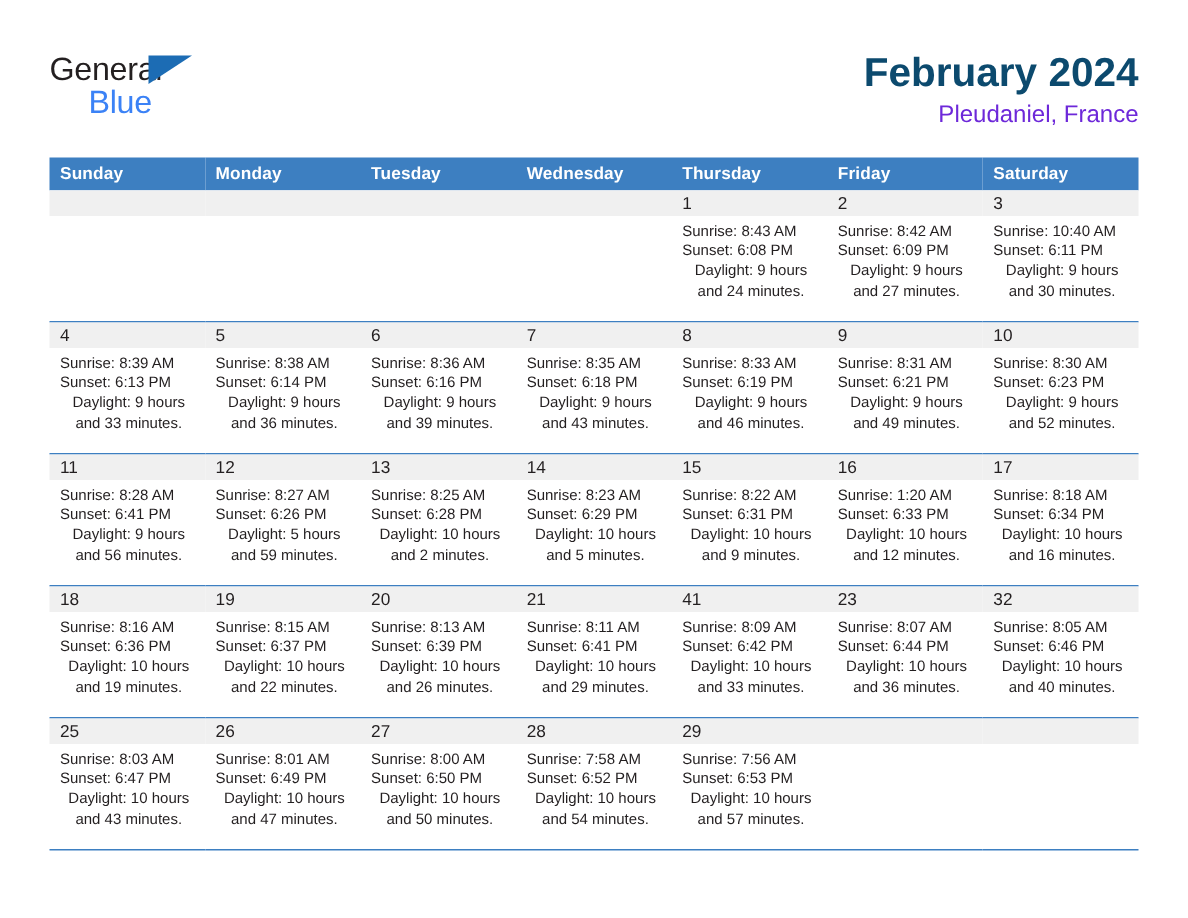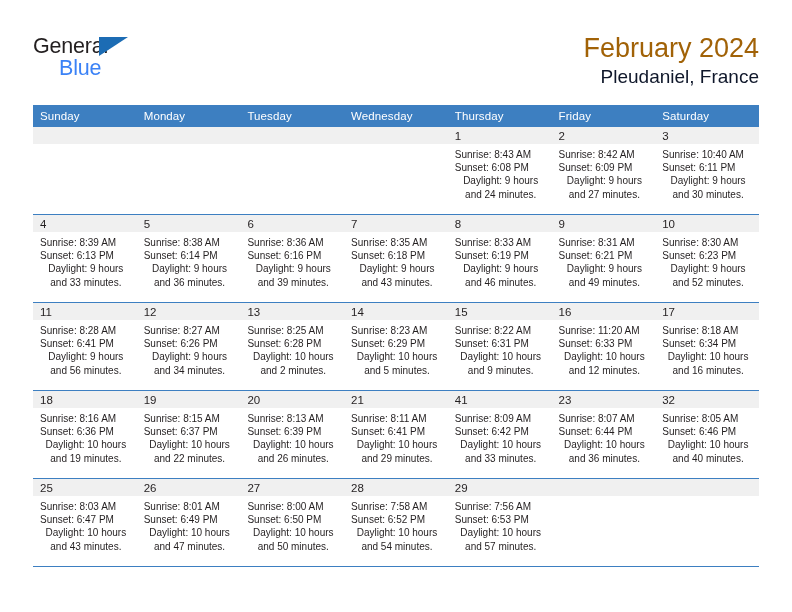--- a/index.html
+++ b/index.html
@@ -68,27 +68,28 @@
   }
 
   .titles {
     position: absolute;
     right: 0;
     top: 0;
     text-align: right;
   }
   .month-title {
     font-size: 27px;
-    color: #a16207;
+    color: #0c4a6e;
     line-height: 32px;
     white-space: nowrap;
+    font-weight: bold;
   }
   .location {
-    font-size: 19px;
-    color: #0f172a;
+    font-size: 16px;
+    color: #6d28d9;
     line-height: 20px;
     margin-top: 3px;
     white-space: nowrap;
   }
 
   
   .calendar {
     position: absolute;
     left: 33px;
     top: 105px;
@@ -99,21 +100,21 @@
     border-collapse: collapse;
     table-layout: fixed;
     width: 726px;
   }
   table.cal col { width: 103.71px; }
 
   thead th {
     background: #3d7fc1;
     color: #ffffff;
     font-size: 11.5px;
-    font-weight: normal;
+    font-weight: bold;
     text-align: left;
     padding: 5px 0 5px 7px;
     height: 11px;
     vertical-align: middle;
     letter-spacing: 0.1px;
   }
 
   tbody tr.week {
     height: 87px;
   }
@@ -327,21 +328,21 @@
                   <div class="wrap">Daylight: 9 hours and 56 minutes.</div>
                 </div>
               </div>
             </td>
             <td>
               <div class="cell-inner">
                 <div class="daynum-band">12</div>
                 <div class="info">
                   <div>Sunrise: 8:27 AM</div>
                   <div>Sunset: 6:26 PM</div>
-                  <div class="wrap">Daylight: 9 hours and 34 minutes.</div>
+                  <div class="wrap">Daylight: 5 hours and 59 minutes.</div>
                 </div>
               </div>
             </td>
             <td>
               <div class="cell-inner">
                 <div class="daynum-band">13</div>
                 <div class="info">
                   <div>Sunrise: 8:25 AM</div>
                   <div>Sunset: 6:28 PM</div>
                   <div class="wrap">Daylight: 10 hours and 2 minutes.</div>
@@ -365,21 +366,21 @@
                   <div>Sunrise: 8:22 AM</div>
                   <div>Sunset: 6:31 PM</div>
                   <div class="wrap">Daylight: 10 hours and 9 minutes.</div>
                 </div>
               </div>
             </td>
             <td>
               <div class="cell-inner">
                 <div class="daynum-band">16</div>
                 <div class="info">
-                  <div>Sunrise: 11:20 AM</div>
+                  <div>Sunrise: 1:20 AM</div>
                   <div>Sunset: 6:33 PM</div>
                   <div class="wrap">Daylight: 10 hours and 12 minutes.</div>
                 </div>
               </div>
             </td>
             <td>
               <div class="cell-inner">
                 <div class="daynum-band">17</div>
                 <div class="info">
                   <div>Sunrise: 8:18 AM</div>

